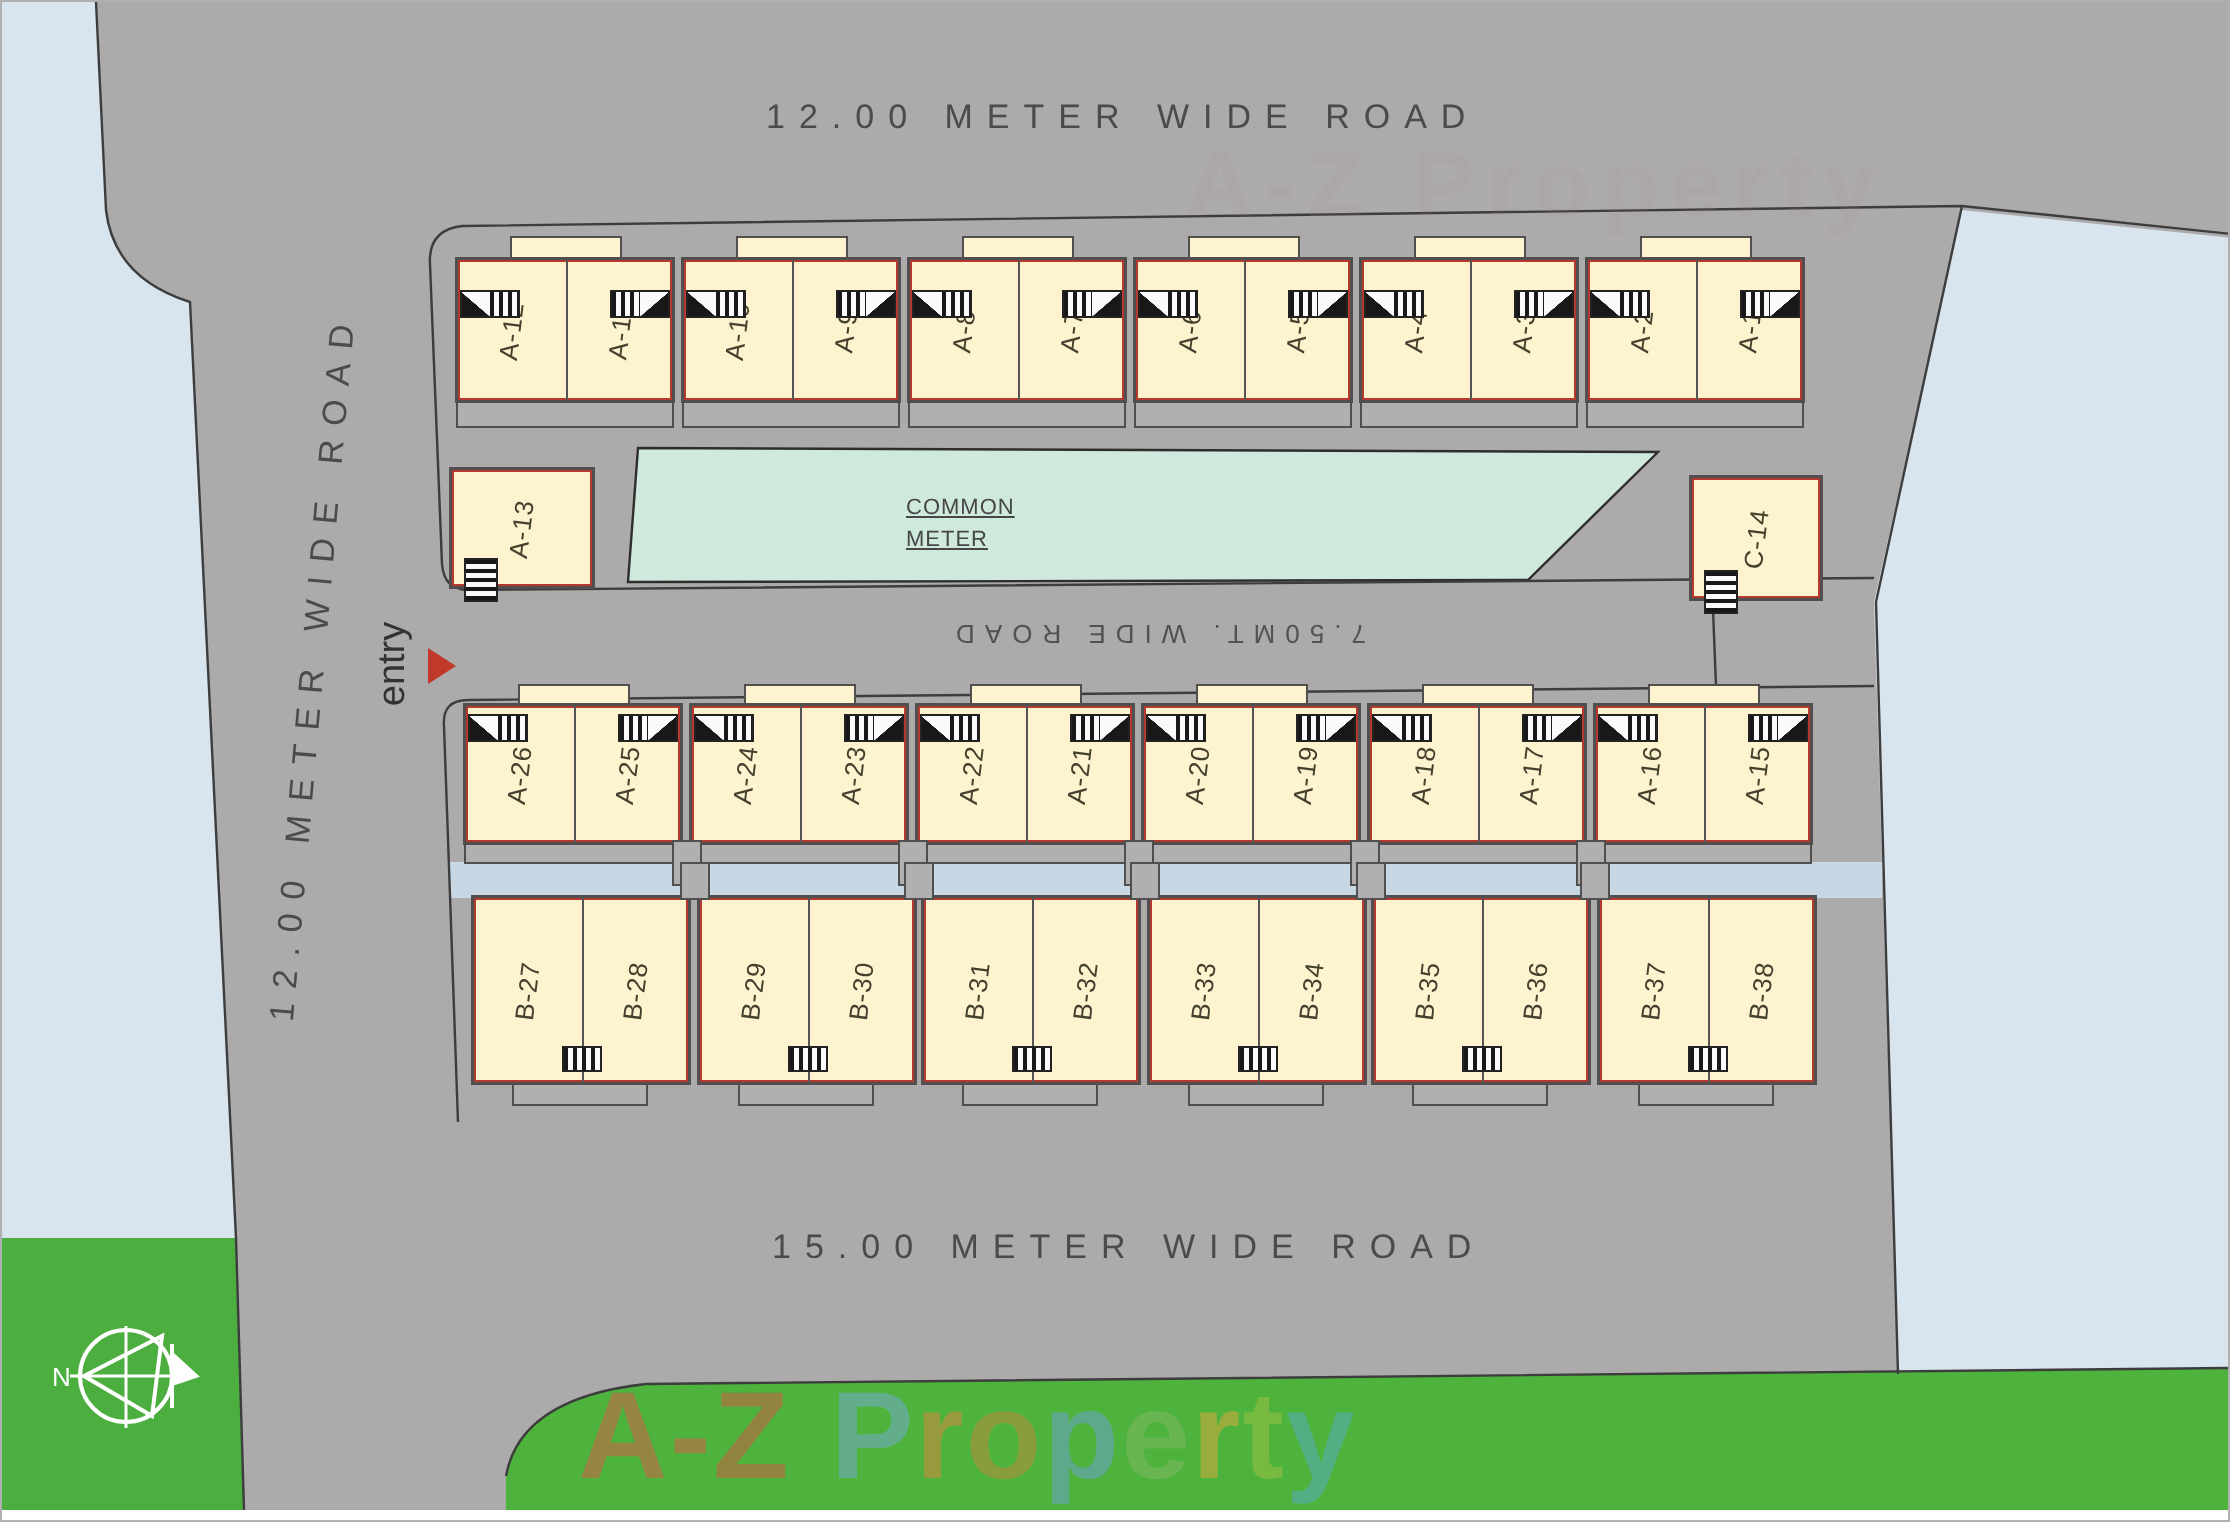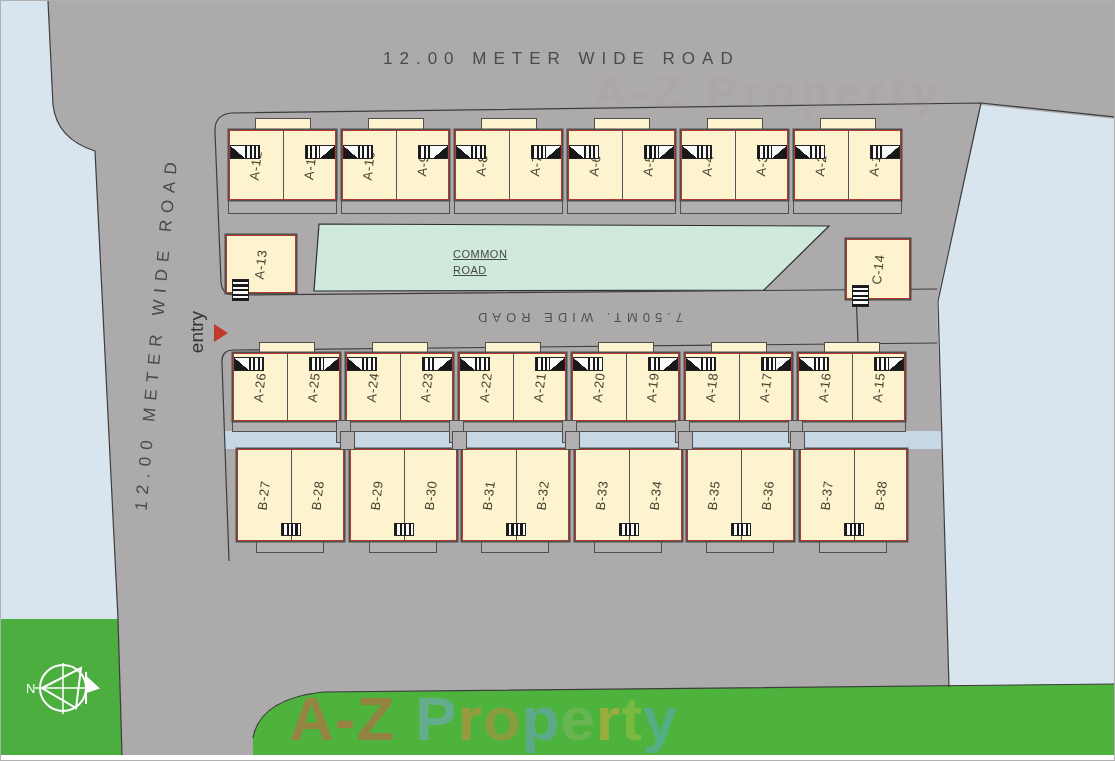--- a/index.html
+++ b/index.html
@@ -301,21 +301,22 @@
       <div class="hbody" style="left: 845px; top: 238px; width: 64px; height: 60px;"></div>
       <div class="hlabel" style="left: 845px; top: 238px; width: 64px; height: 60px;">
         <span>C-14</span>
       </div>
       <div class="hstairs" style="left: 851px; top: 284px;"></div>
     </div>
 
   <div class="txt roadtxt" id="road-top" style="left:382px;top:48px;">12.00 METER WIDE ROAD</div>
   <div class="txt roadtxt" id="road-left">12.00 METER WIDE ROAD</div>
   <div class="txt" id="road-mid">7.50MT. WIDE ROAD</div>
+  <div class="txt roadtxt" id="road-bottom" style="left:385px;top:613px;">15.00 METER WIDE ROAD</div>
   <div class="txt" id="entry-label">entry</div>
 
   <div id="common-plot-text">
     <div>COMMON</div>
-    <div>ROAD</div>
+    <div>METER</div>
   </div>
 
   <div id="watermark"><span style="color: rgb(223, 88, 72);">A</span><span style="color: rgb(223, 88, 72);">-</span><span style="color: rgb(217, 85, 70);">Z</span><span style="width: 20px;">&nbsp;</span><span style="color: rgb(122, 169, 221);">P</span><span style="color: rgb(226, 133, 62);">r</span><span style="color: rgb(200, 136, 60);">o</span><span style="color: rgb(111, 159, 217);">p</span><span style="color: rgb(131, 184, 104);">e</span><span style="color: rgb(229, 169, 62);">r</span><span style="color: rgb(163, 191, 65);">t</span><span style="color: rgb(90, 170, 201);">y</span></div>
 </div>
 
 </body></html>

